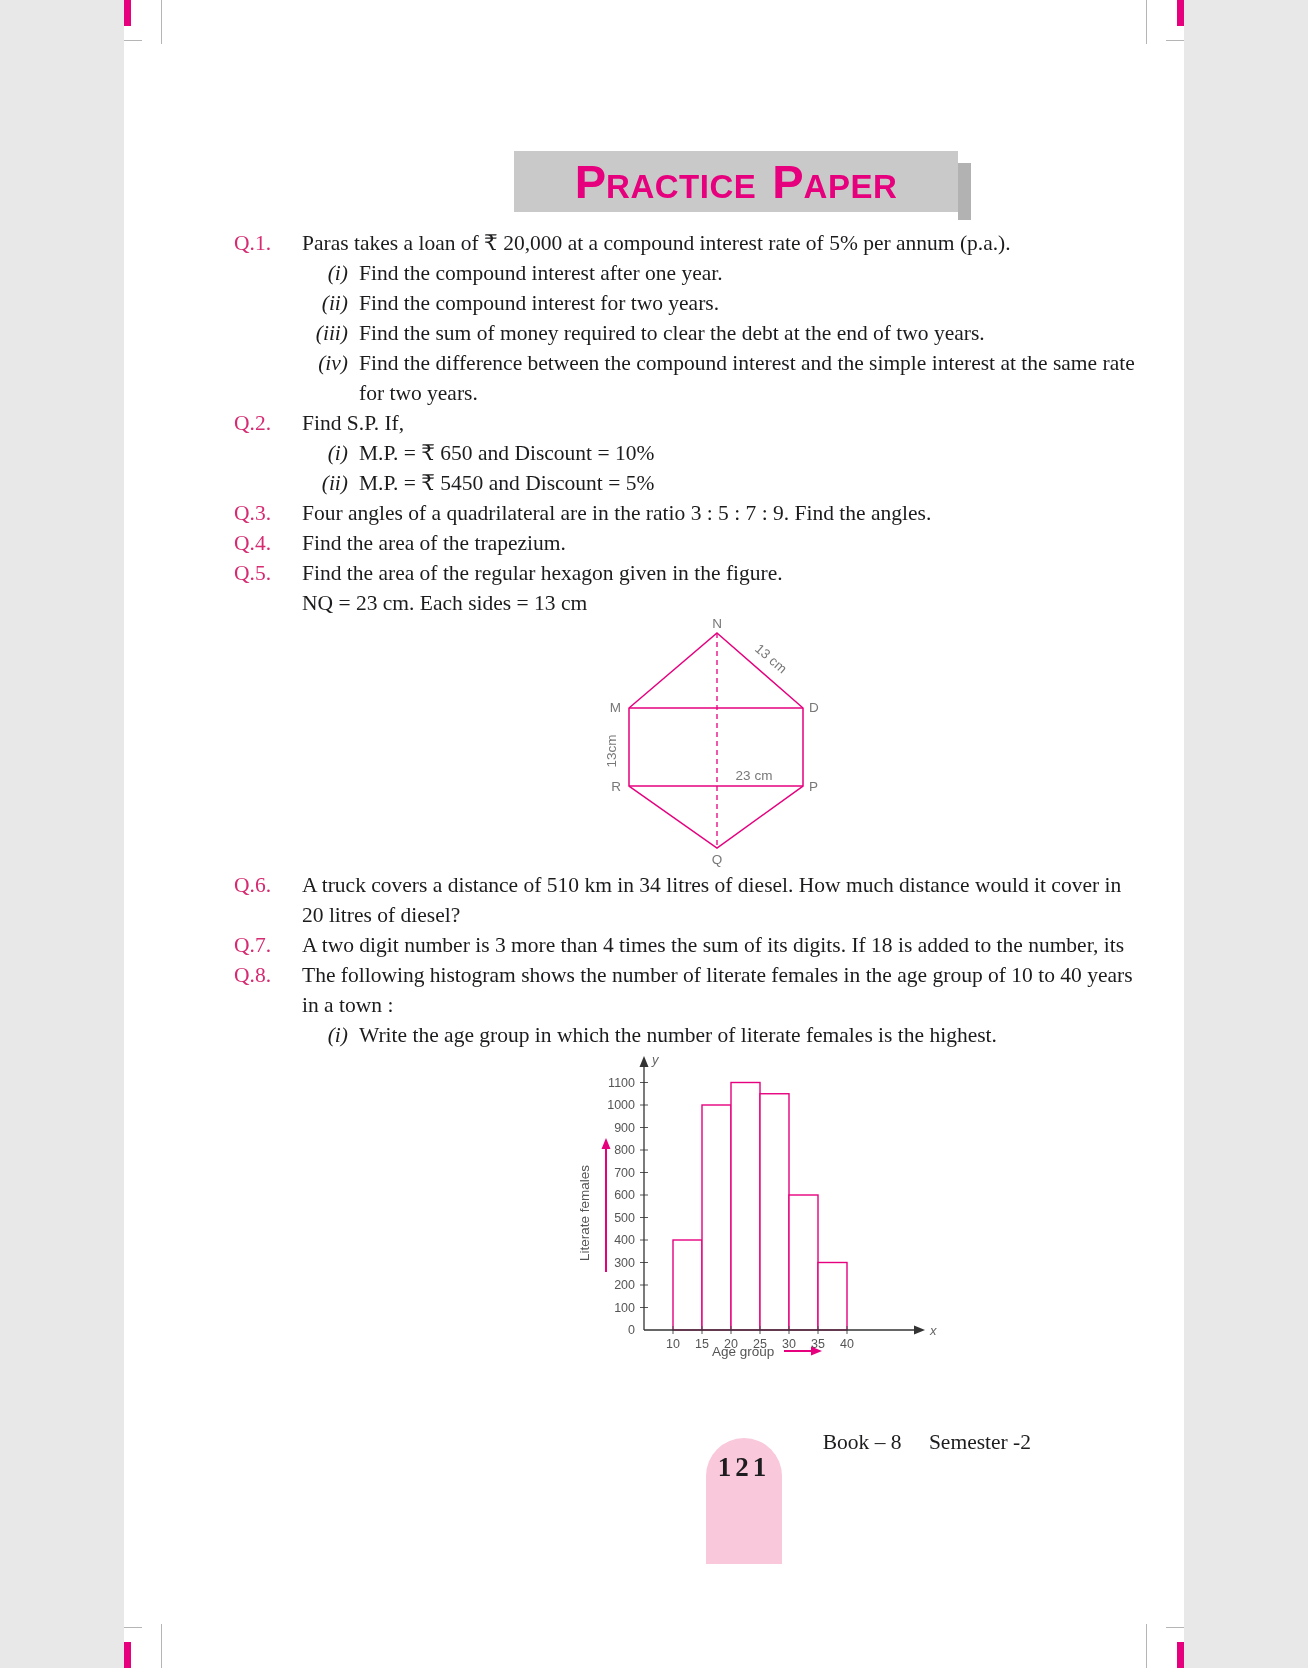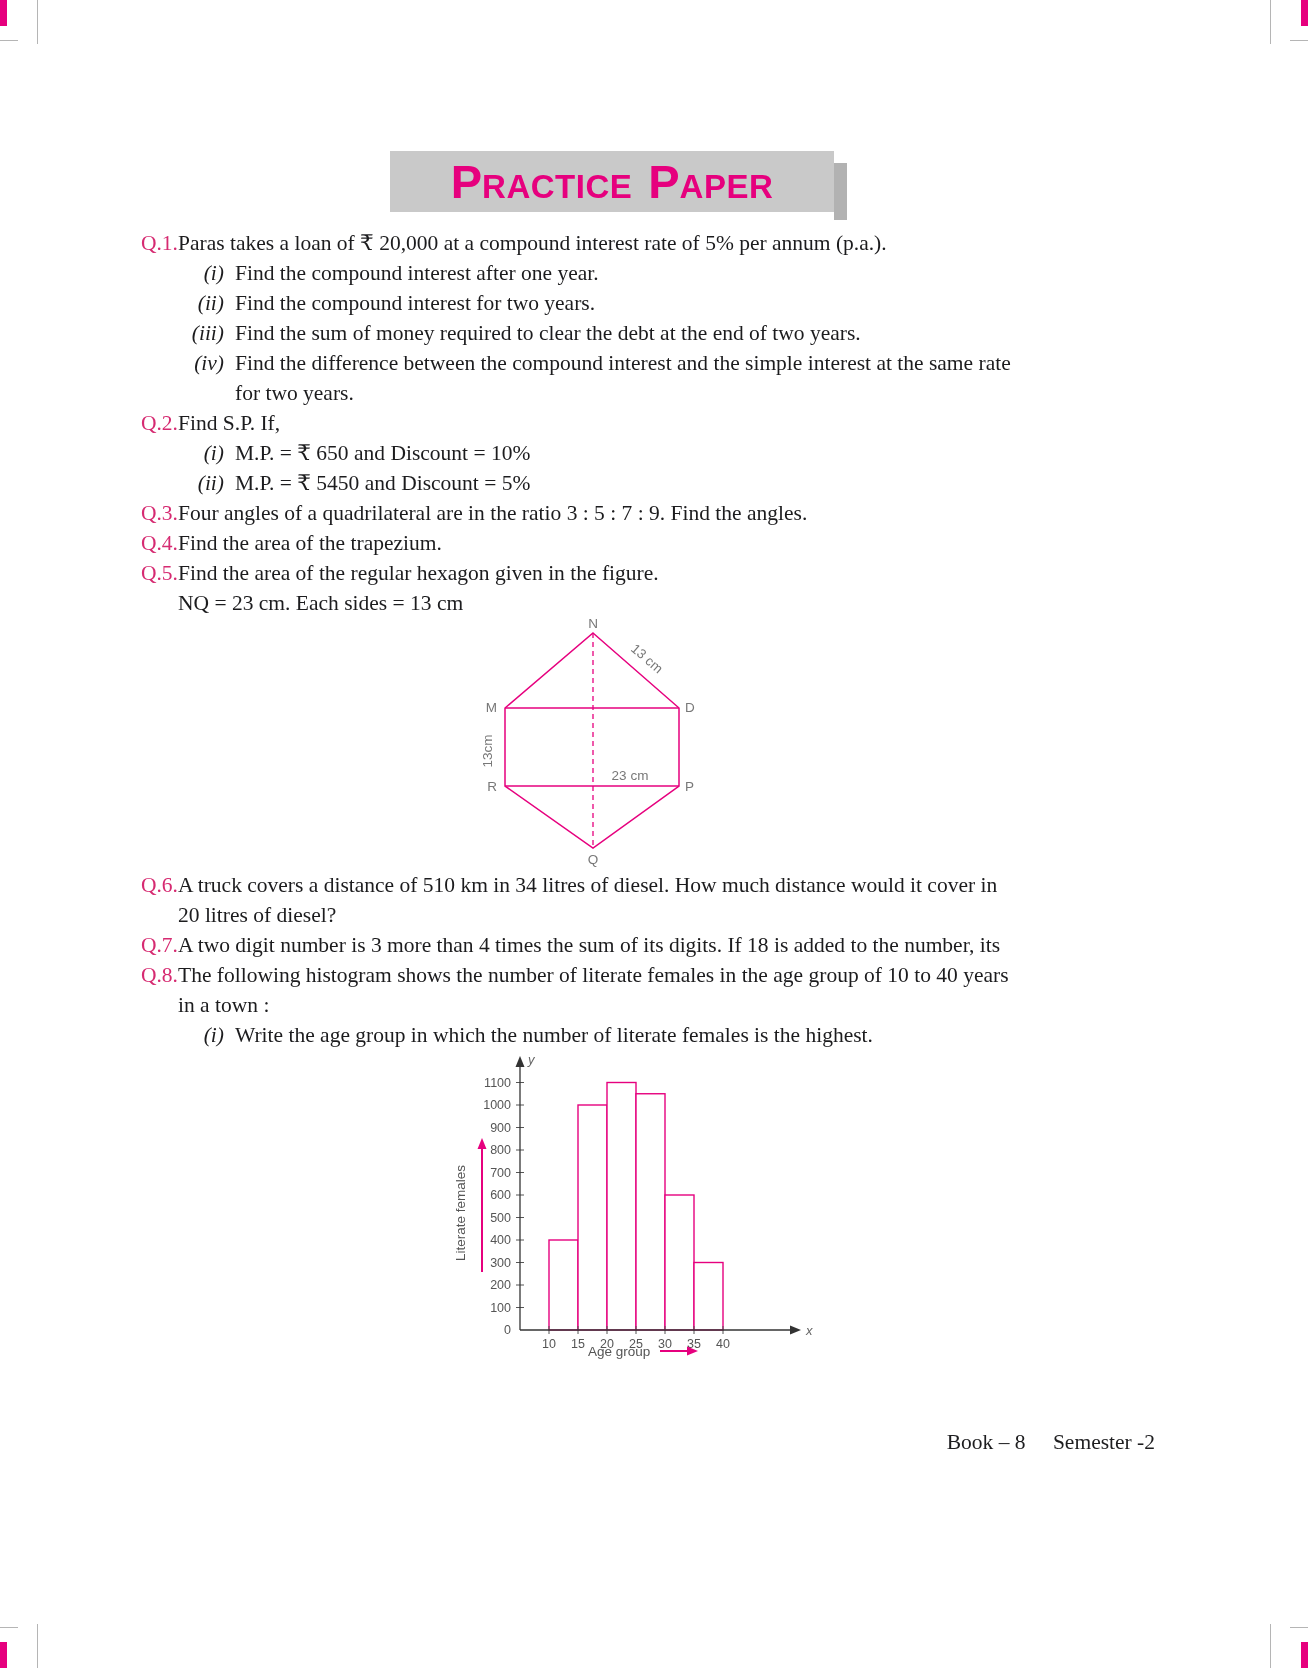--- a/index.html
+++ b/index.html
@@ -1,33 +1,33 @@
 <!DOCTYPE html>
 <html><head>
 <meta charset="utf-8">
 <style>
   html,body{margin:0;padding:0;background:#e8e8e8;}
-  .page{position:relative;width:1308px;height:1668px;background:#ffffff;margin:0 auto;
+  .page{position:relative;width:1060px;height:1668px;background:#ffffff;margin:0 auto;
         font-family:"Liberation Serif","DejaVu Serif",serif;color:#1c1c1e;overflow:hidden;}
   
   .edge{position:absolute;background:#e6007e;width:7px;height:26px;}
   .crop-v{position:absolute;width:1px;height:44px;background:#b5b5b5;}
   .crop-h{position:absolute;height:1px;width:18px;background:#b5b5b5;}
   
   .banner{position:absolute;left:390px;top:151px;width:444px;height:61px;background:#c9c9c9;
           display:flex;align-items:center;justify-content:center;
           font-family:"Liberation Sans","DejaVu Sans",sans-serif;font-weight:bold;color:#e6007e;}
   .banner::after{content:"";position:absolute;right:-13px;top:12px;width:13px;height:57px;background:#b2b2b2;}
   .banner .big{font-size:47px;}
   .banner .small{font-size:33px;letter-spacing:.5px;}
   .banner .w2{margin-left:16px;}
   
   .questions{position:absolute;left:110px;top:228px;width:1064px;font-size:21.5px;line-height:30px;}
   .q{display:flex;}
-  .qnum{width:68px;flex:none;color:#d62a71;text-align:right;}
+  .qnum{width:68px;flex:none;color:#d62a71;}
   .qbody{flex:1;}
   .sub{display:flex;}
   .sublabel{width:46px;flex:none;text-align:right;font-style:italic;}
   .subtext{margin-left:11px;flex:1;}
   
   .fig-hex{height:252px;padding-left:358px;}
   .fig-hist{height:332px;padding-left:338px;}
   svg{display:block;}
   .hexline{stroke:#e6007e;stroke-width:1.5;fill:none;}
   .hexdash{stroke:#e6007e;stroke-width:1.3;fill:none;stroke-dasharray:5 4;}
@@ -239,18 +239,21 @@
         <polygon points="250,301 239,296.5 239,305.5" fill="#e6007e"></polygon>
 
         <text class="axlabel" x="17" y="163" text-anchor="middle" transform="rotate(-90 17 163)">Literate females</text>
         <line class="marrow" x1="34" y1="222" x2="34" y2="98"></line>
         <polygon points="34,88 29.5,99 38.5,99" fill="#e6007e"></polygon>
       </svg>
     </div>
 
   </div>
 
+  <div class="page-tab">
+    <span class="num">121</span>
+  </div>
   <div class="bookinfo">
     <span>Book – 8</span>
     <span>Semester -2</span>
   </div>
 
 </div>
 
 </body></html>

